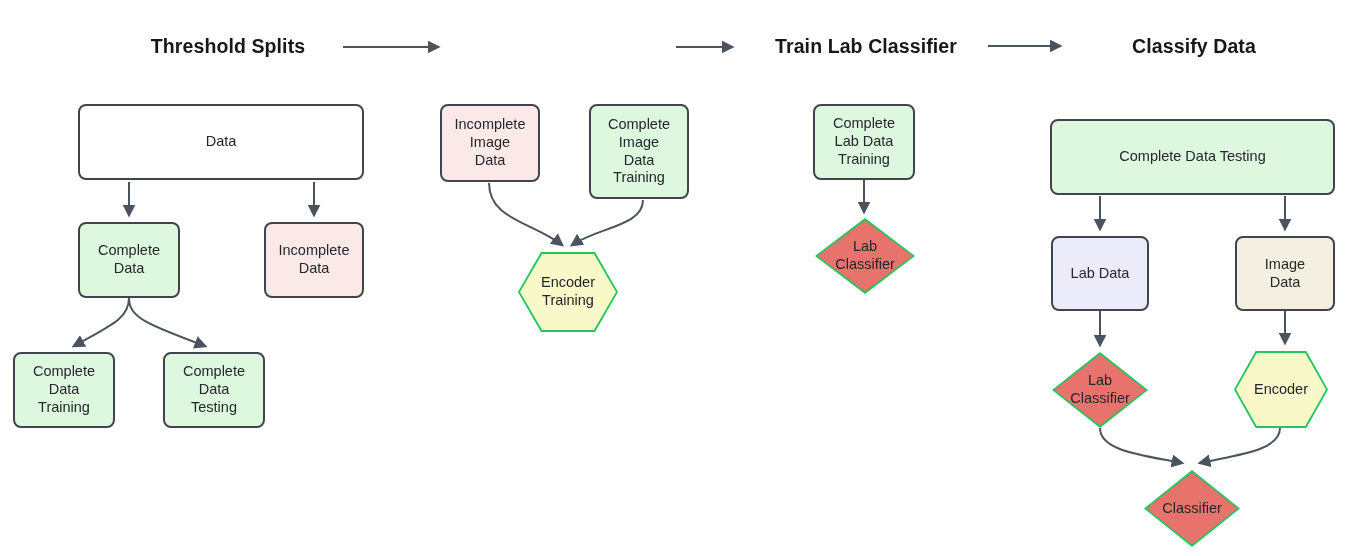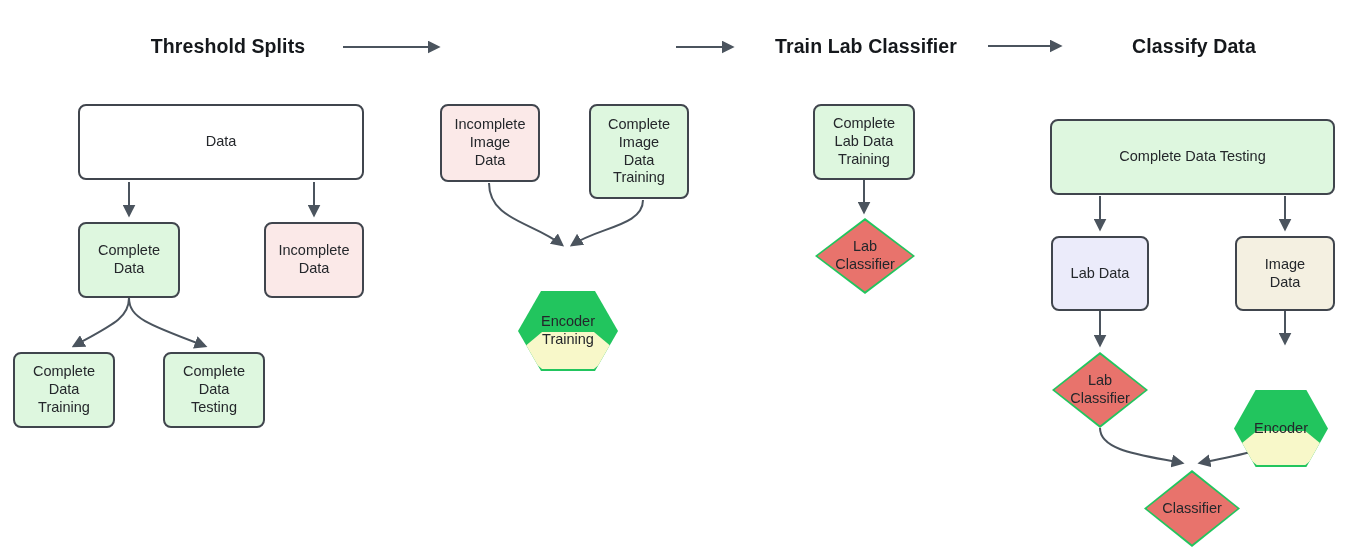--- a/index.html
+++ b/index.html
@@ -20,21 +20,21 @@
     border:2px solid #40454d;border-radius:8px;
   }
   .lbl{
     white-space:pre-line;font-size:14.5px;line-height:1.24;color:#24272b;
     position:relative;z-index:1;
   }
   .poly{background:#22c55e;}
   .poly .fill{position:absolute;}
   .diamond,.diamond .fill{clip-path:polygon(50% 0,100% 50%,50% 100%,0 50%);}
   .diamond .fill{inset:2.5px;}
-  .hex,.hex .fill{clip-path:polygon(23% 0,77% 0,100% 50%,77% 100%,23% 100%,0 50%);margin-top:39px;}
+  .hex,.hex .fill{clip-path:polygon(23% 0,77% 0,100% 50%,77% 100%,23% 100%,0 50%);}
   .hex .fill{inset:2px;}
 </style>
 </head>
 <body>
 
 <div class="canvas">
 
   <svg class="connectors" width="1350" height="556" viewBox="0 0 1350 556">
     <defs>
       <marker id="ah" viewBox="0 0 10 10" refX="8" refY="5" markerWidth="6.5" markerHeight="6.5" orient="auto-start-reverse" markerUnits="strokeWidth">

